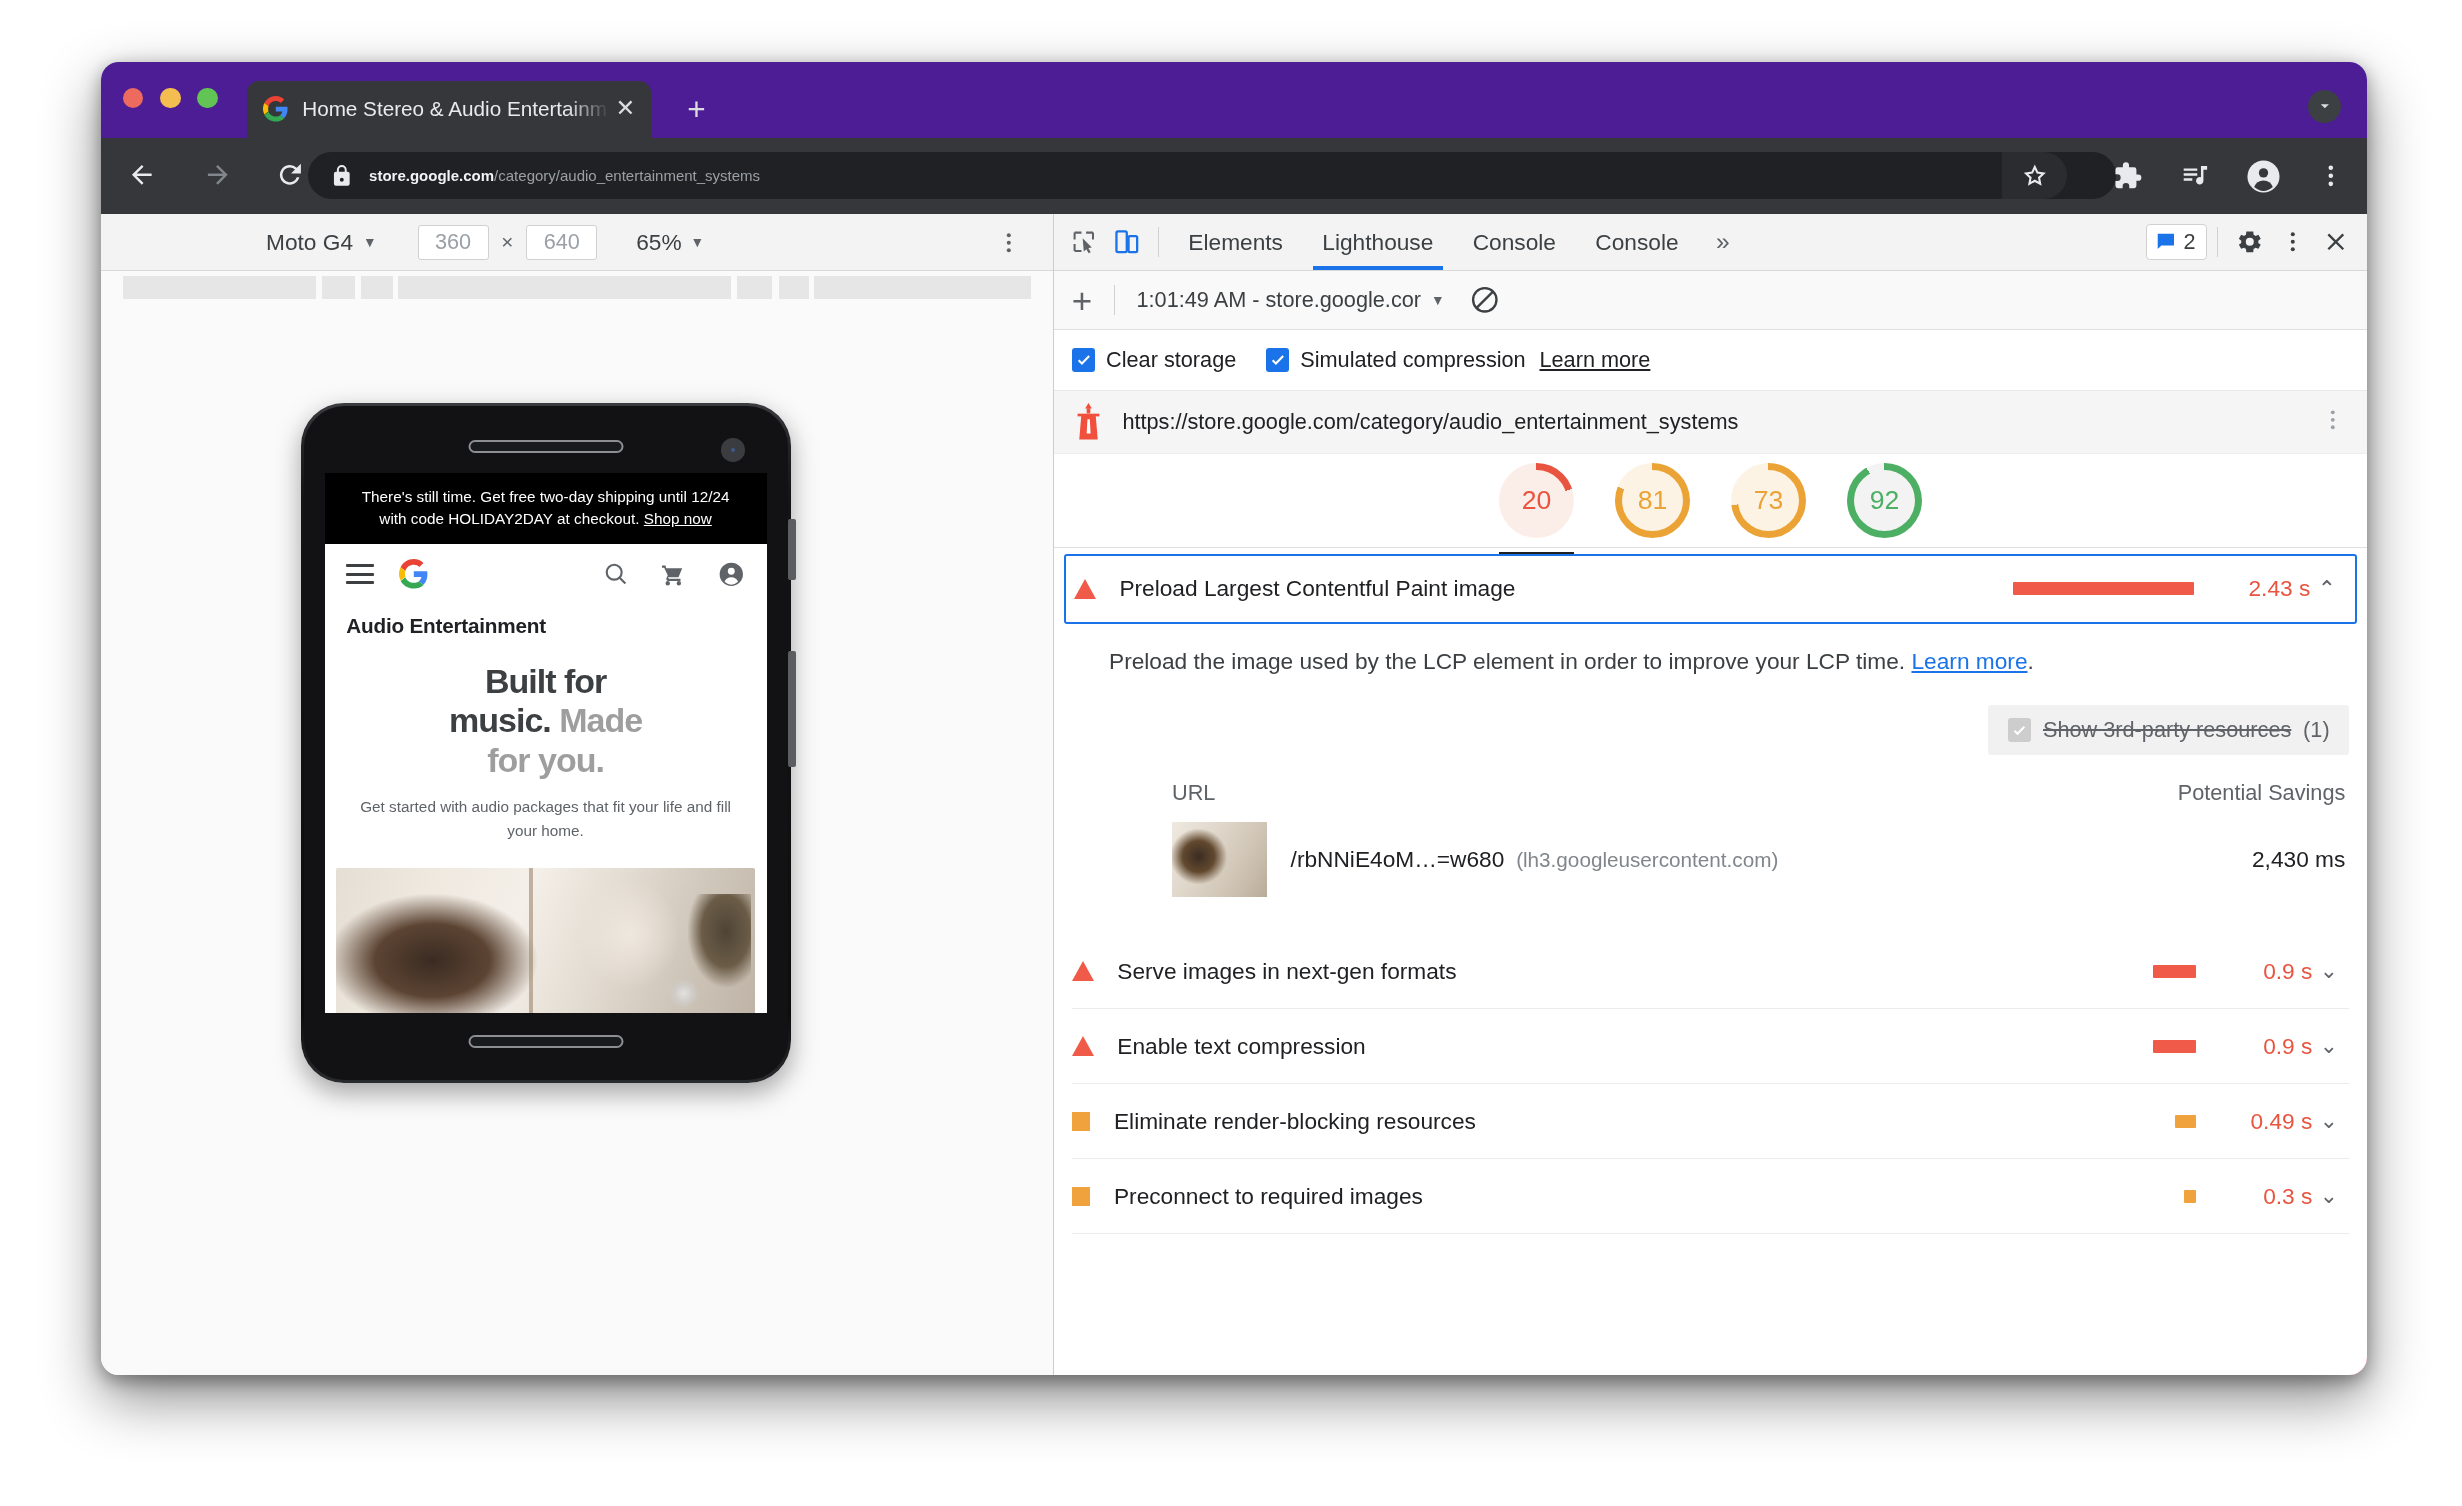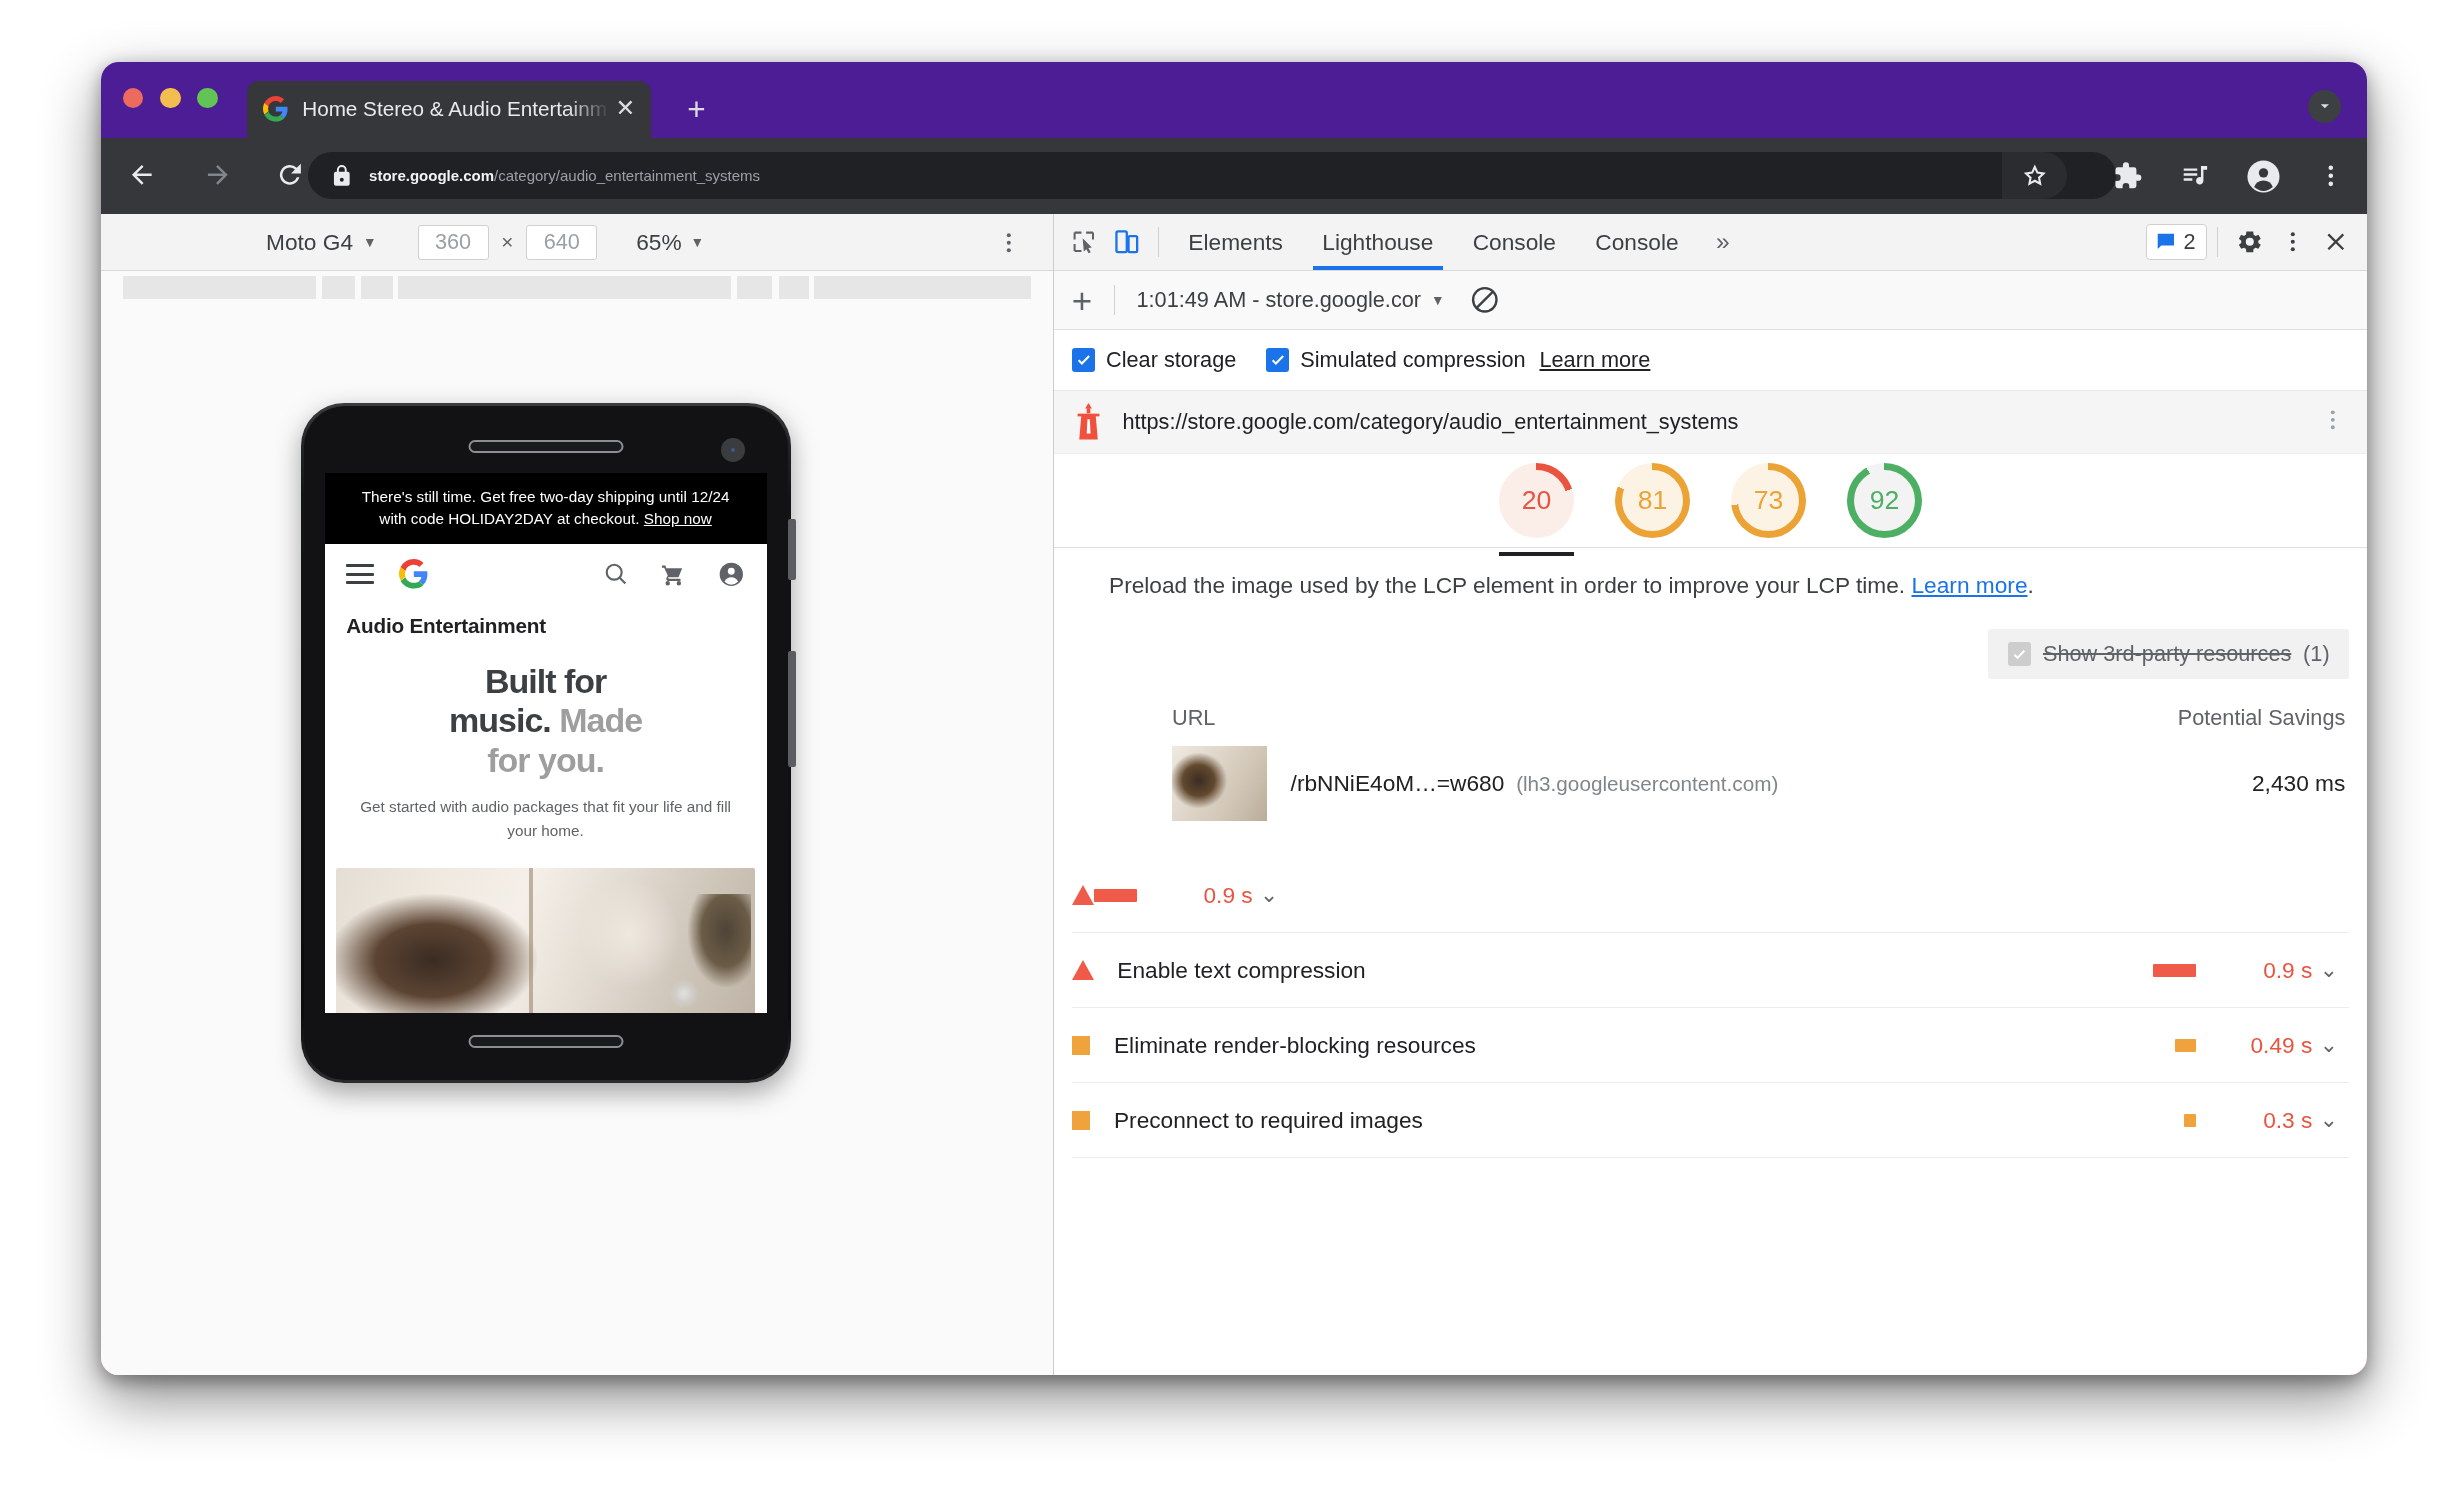--- a/index.html
+++ b/index.html
@@ -563,20 +563,27 @@
           </div>
           <div class="gauge" style="background: conic-gradient(rgb(76, 175, 99) 331.2deg, rgb(242, 243, 242) 331.2deg); border-radius: 50%;">
             <div style="position: absolute; inset: 6.9px; border-radius: 50%; background: rgb(242, 243, 242);"></div>
             <span class="num" style="color: rgb(76, 175, 99);">92</span>
           </div>
         </div>
       <div class="sep"></div>
 
       <div class="audits">
 
+        <div class="auditrow focused" style="margin-top:5.9px">
+          <div class="trisign"></div>
+          <span class="auditname">Preload Largest Contentful Paint image</span>
+          <div class="bar" id="expbar" style="background: rgb(239, 91, 72); width: 181px;"></div>
+          <span class="savings">2.43 s</span>
+          <span class="chev">⌃</span>
+        </div>
 
         <div class="descr" style="margin-top:19.7px">
           <span>Preload the image used by the LCP element in order to improve your LCP time.</span>
           <a>Learn more</a><span>.</span>
         </div>
 
         <div class="thirdparty">
           <div class="cb grey">
             <svg width="14.8" height="14.8" viewBox="0 0 24 24">
                 <path fill="none" stroke="#fff" stroke-width="3.2" d="M4 12.5l5 5L20 6"></path>
@@ -595,20 +602,21 @@
           <div class="thumb"></div>
           <span class="u">/rbNNiE4oM…=w680</span>
           <span class="dom">(lh3.googleusercontent.com)</span>
           <span class="spacer"></span>
           <span class="ms">2,430 ms</span>
         </div>
 
         <div id="morerows" style="margin-top:37px">
             <div class="auditrow">
               <div class="trisign"></div>
+              <span class="auditname">Serve images in next-gen formats</span>
               <div class="bar" style="width: 43px; background: rgb(239, 91, 72);"></div>
               <span class="savings">0.9 s</span>
               <span class="chev">⌄</span>
             </div>
             <div class="auditdiv" style="height: 1px; background: rgb(236, 236, 236); margin: 0px 17.7px;"></div>
             <div class="auditrow">
               <div class="trisign"></div>
               <span class="auditname">Enable text compression</span>
               <div class="bar" style="width: 43px; background: rgb(239, 91, 72);"></div>
               <span class="savings">0.9 s</span>

